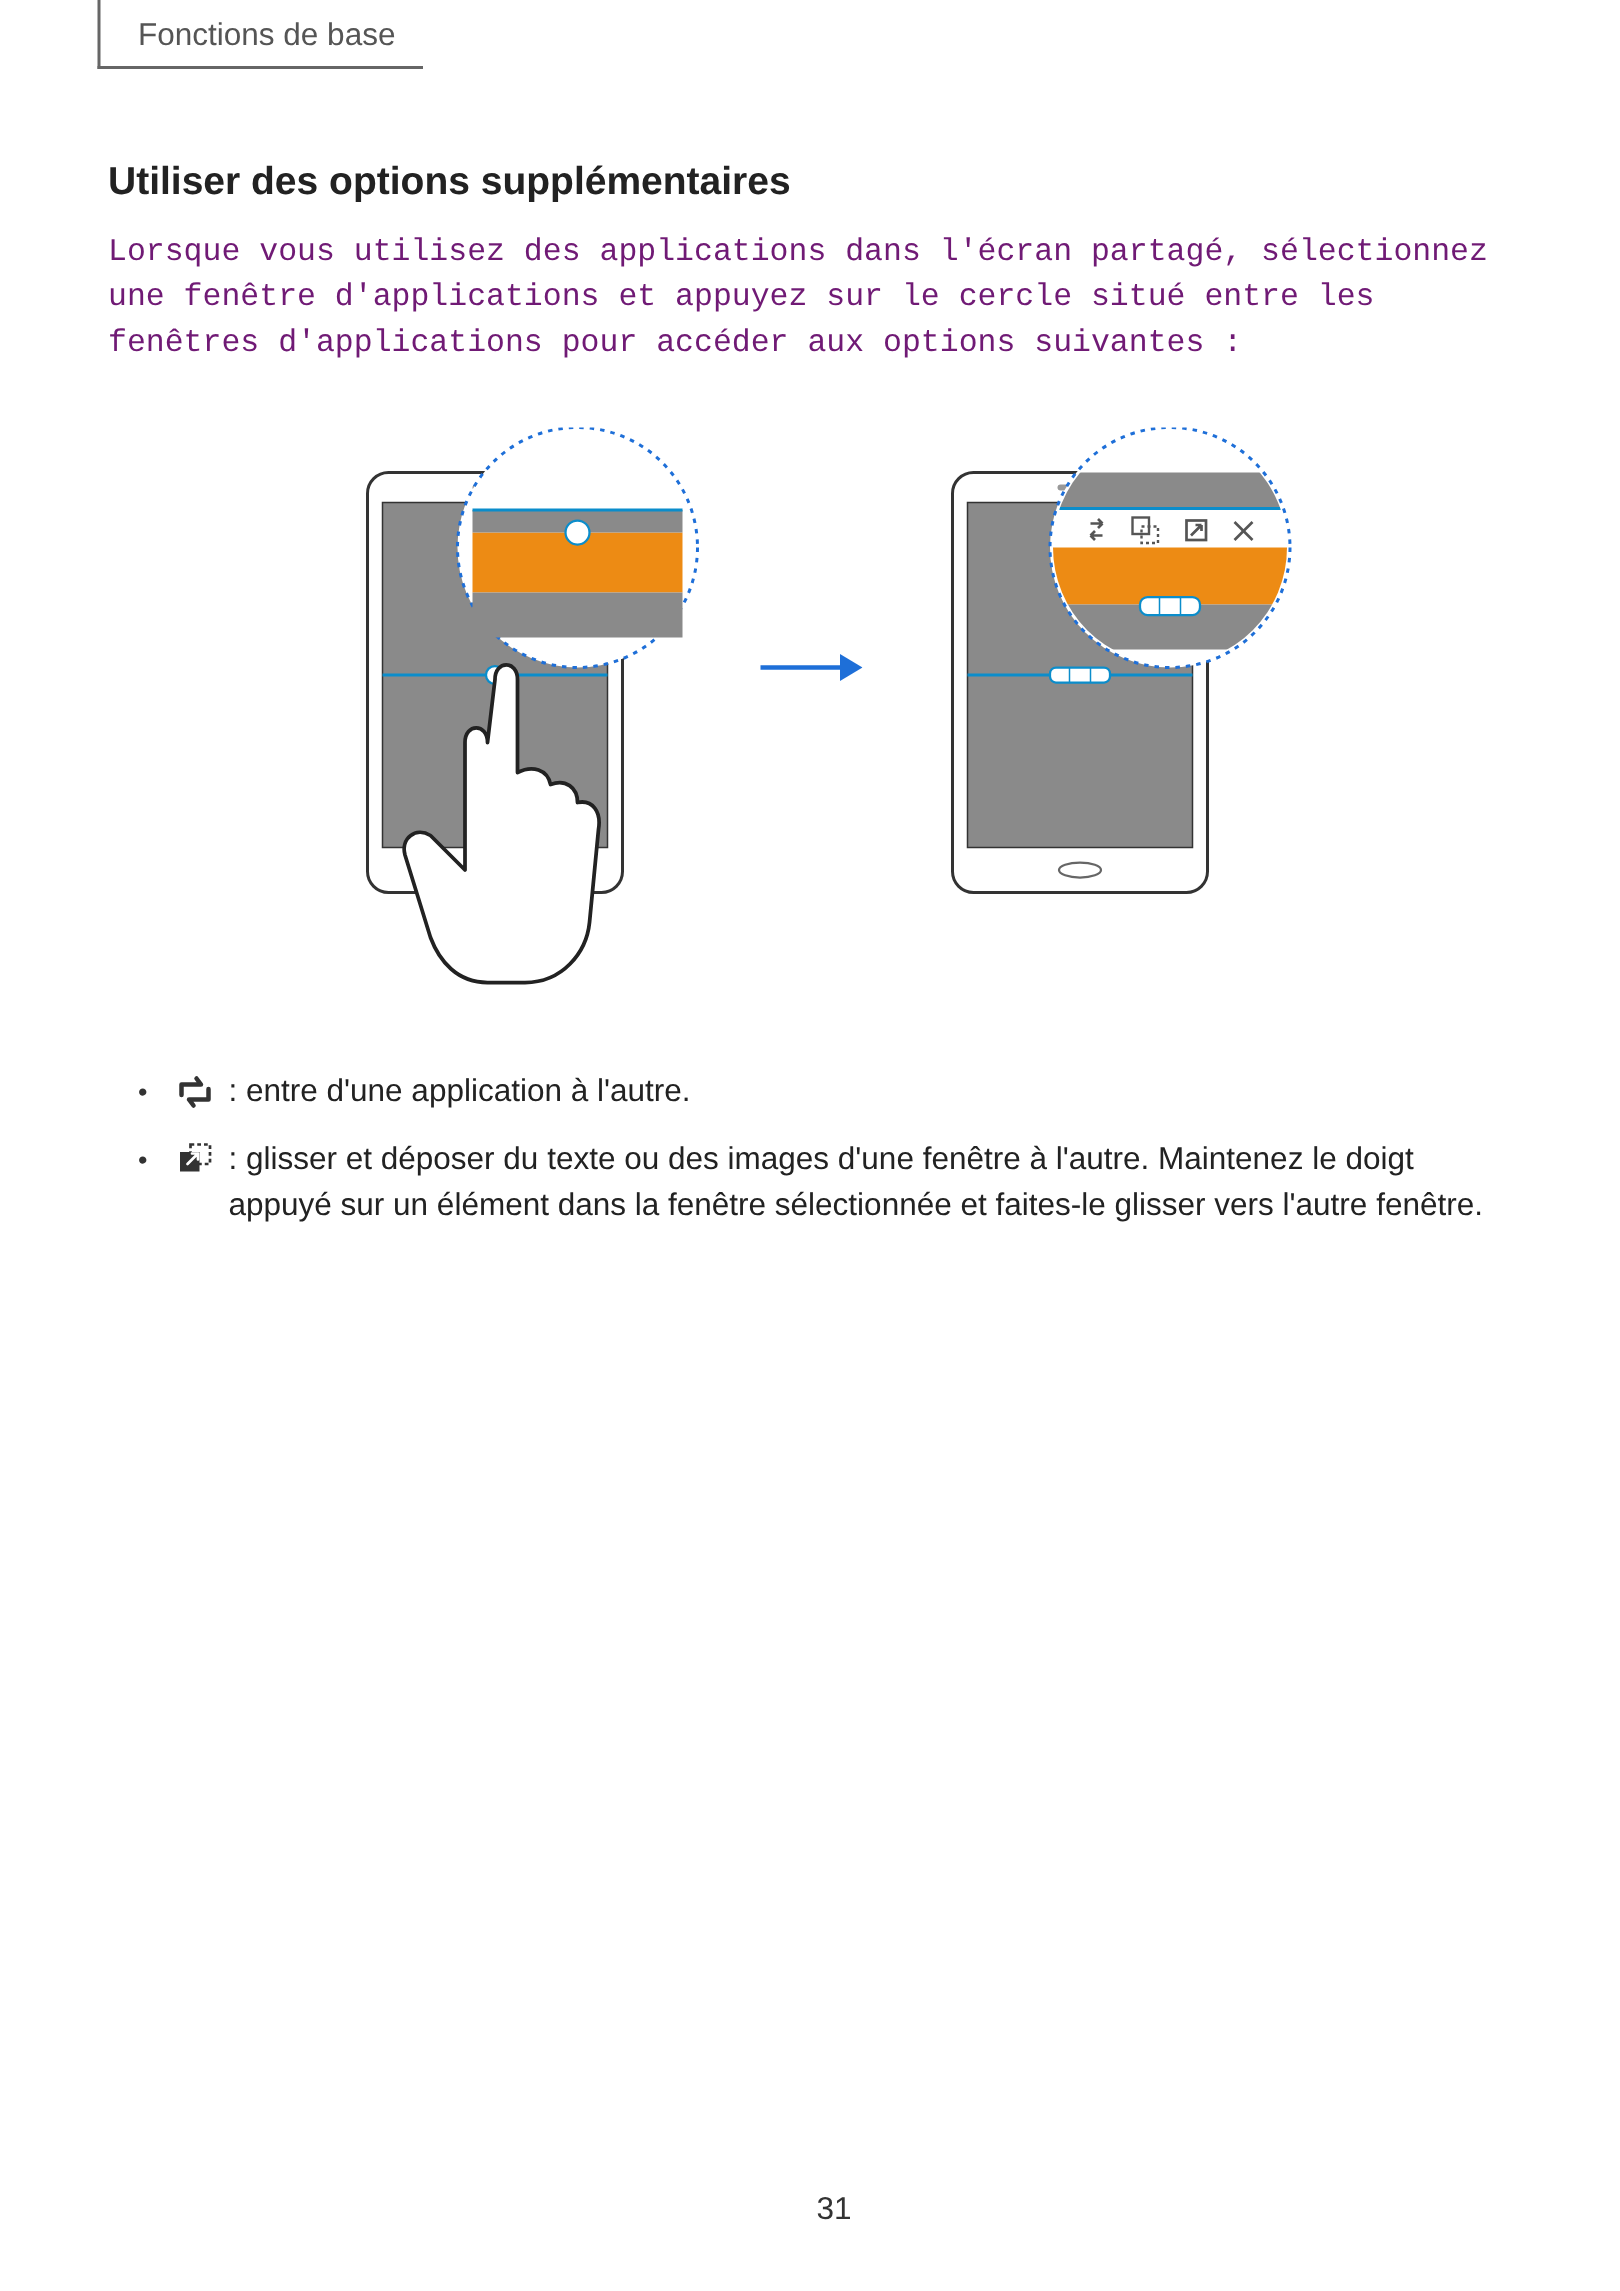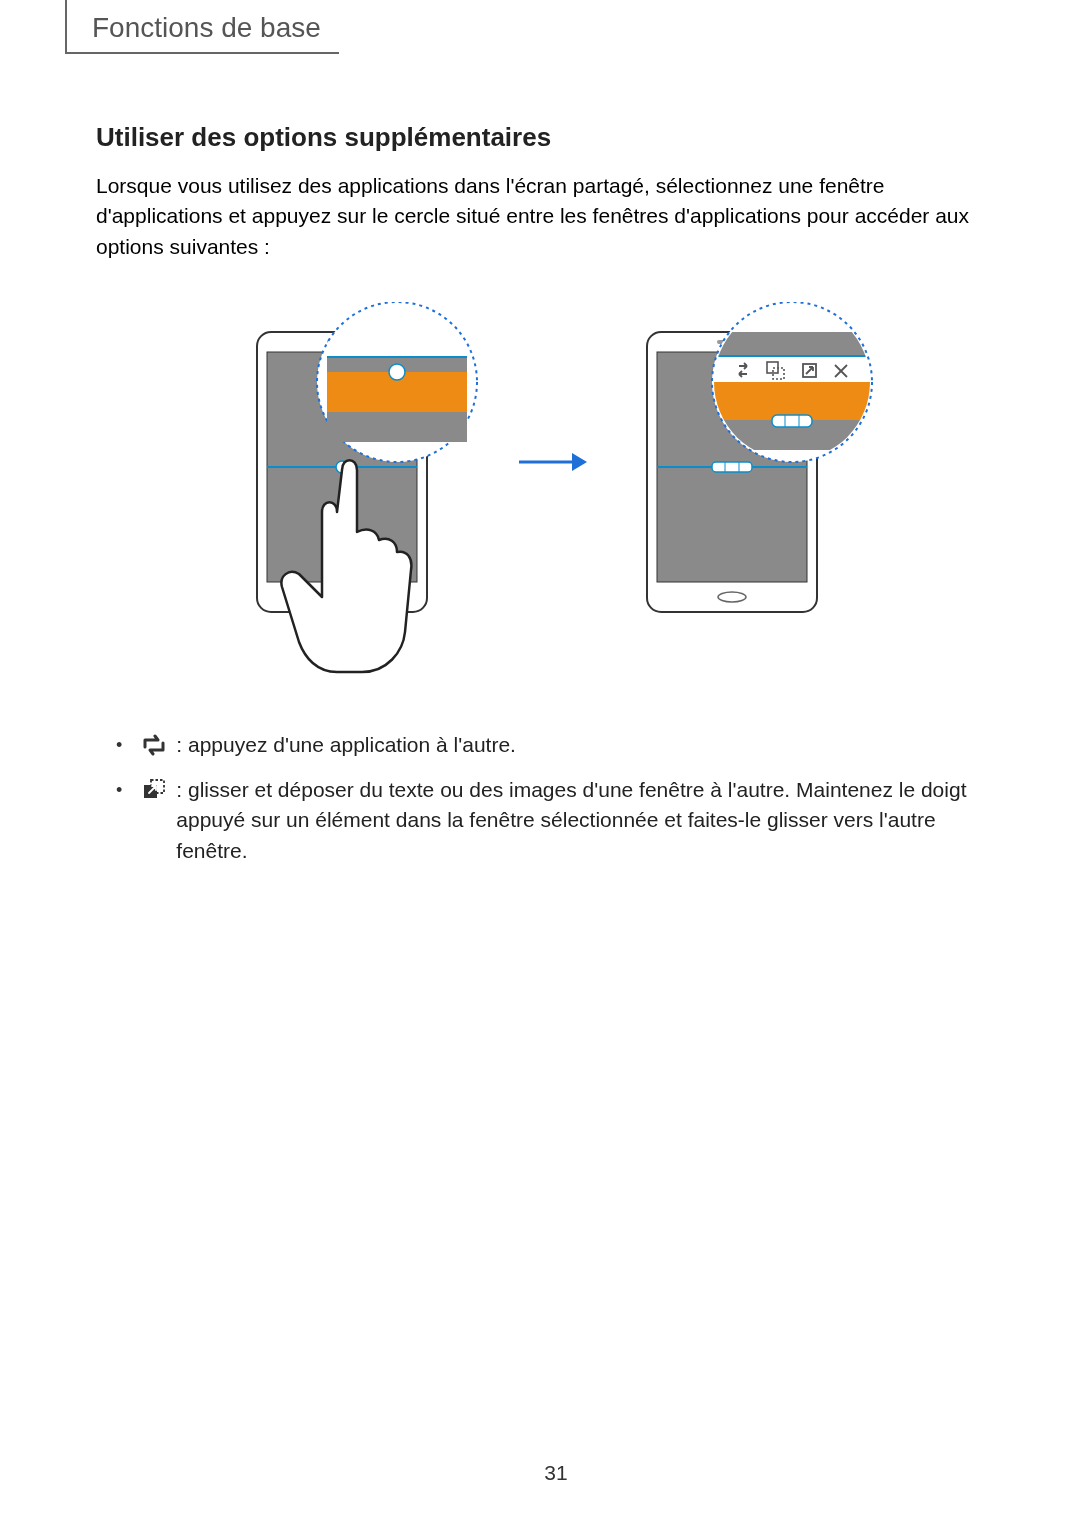--- a/index.html
+++ b/index.html
@@ -11,41 +11,41 @@
       color: #333;
       position: relative;
     }
     .header-tab {
       position: absolute;
       top: 0;
       left: 65px;
       border-left: 2px solid #666;
       border-bottom: 2px solid #666;
       padding: 12px 18px 8px 25px;
-      font-size: 28px;
+      font-size: 21px;
       color: #555;
     }
     .content {
       position: absolute;
-      top: 122px;
+      top: 105px;
       left: 72px;
       right: 72px;
-      margin-left: 24px;
     }
     h2 {
       font-size: 26px;
       font-weight: 700;
       color: #222;
       margin-bottom: 18px;
     }
     .intro {
       font-size: 21px;
       line-height: 1.45;
-      color: #000000;
+      color: #701a75;
       margin-bottom: 40px;
+      font-family: Liberation Mono, monospace;
     }
     .figure {
       display: flex;
       justify-content: center;
       align-items: flex-start;
       gap: 30px;
       margin-bottom: 48px;
       height: 380px;
     }
     .arrow {
@@ -189,21 +189,21 @@
   <div class="bullets">
 
     <div class="bullet-item">
       <span class="bullet-dot">•</span>
       <span class="bullet-icon">
         <svg width="24" height="22" viewBox="0 0 24 22">
           <path d="M3 6 L16 6 L13 2 M3 6 L3 13" stroke="#333" stroke-width="3" fill="none" stroke-linecap="round" stroke-linejoin="round"></path>
           <path d="M21 16 L8 16 L11 20 M21 16 L21 9" stroke="#333" stroke-width="3" fill="none" stroke-linecap="round" stroke-linejoin="round"></path>
         </svg>
       </span>
-      <span class="bullet-text"> : appuyez d'une application à l'autre.</span>
+      <span class="bullet-text"> : entre d'une application à l'autre.</span>
     </div>
 
     <div class="bullet-item">
       <span class="bullet-dot">•</span>
       <span class="bullet-icon">
         <svg width="24" height="22" viewBox="0 0 24 22">
           <rect x="2" y="6" width="13" height="13" fill="#333"></rect>
           <rect x="9" y="1" width="13" height="13" fill="none" stroke="#333" stroke-width="1.8" stroke-dasharray="2.5 2"></rect>
           <path d="M7 14 L14 7 M14 7 L10 7 M14 7 L14 11" stroke="#fff" stroke-width="1.8" fill="none" stroke-linecap="round"></path>
         </svg>

